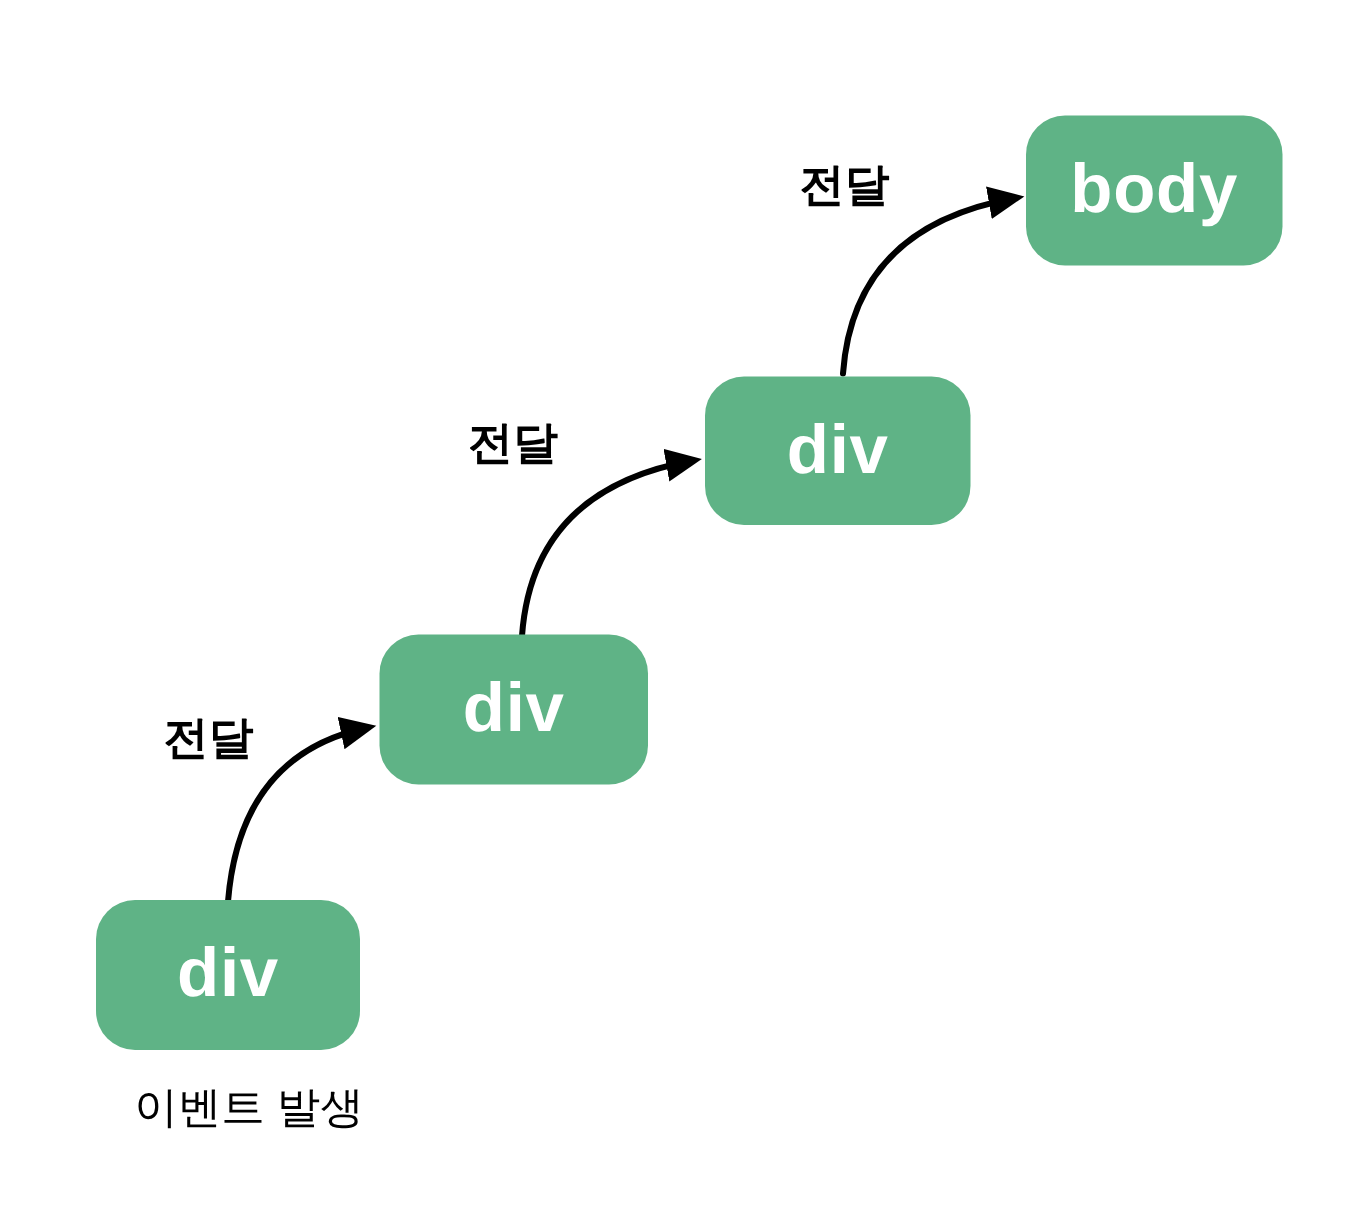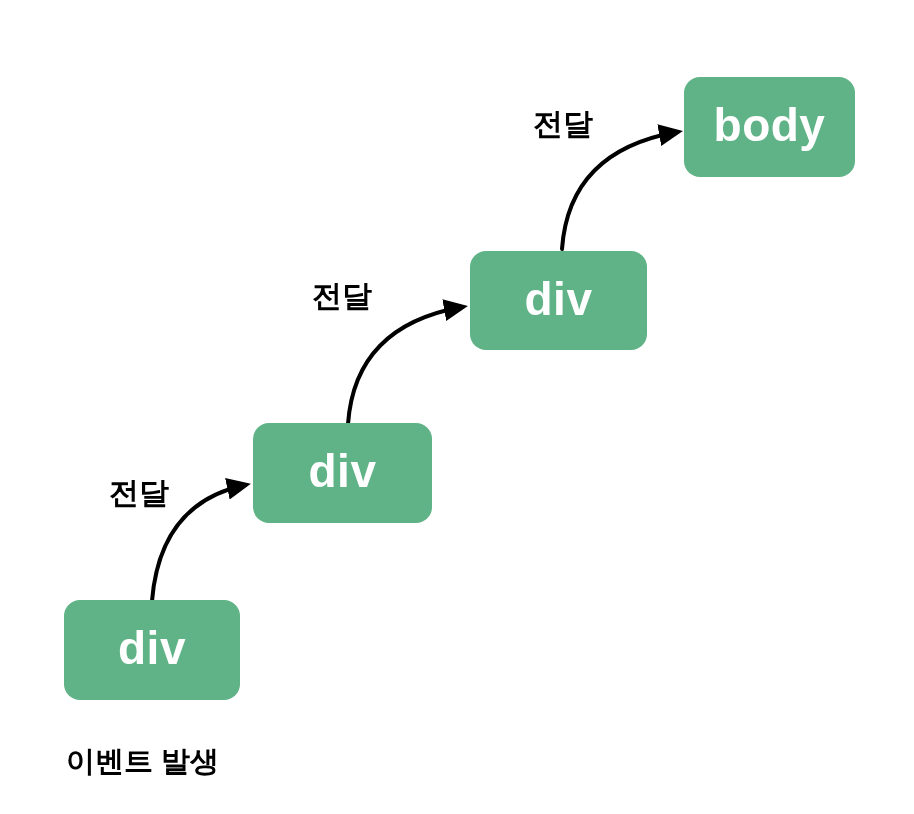--- a/index.html
+++ b/index.html
@@ -11,21 +11,21 @@
   .canvas {
     position: relative;
     width: 914px;
     height: 814px;
     background: var(--background, #ffffff);
     overflow: hidden;
   }
   .node {
     position: absolute;
     background: var(--node-fill, #5fb386);
-    border-radius: 16px;
+    border-radius: 26px;
     display: flex;
     align-items: center;
     justify-content: center;
   }
   .node .node-label {
     color: var(--node-text, #ffffff);
     font-size: 46px;
     font-weight: 700;
     letter-spacing: 0.5px;
     line-height: 1;
@@ -45,25 +45,26 @@
     font-weight: 700;
     line-height: 1;
   }
   .edge-label-1 { left: 109px; top: 478px; }
   .edge-label-2 { left: 312px; top: 281px; }
   .edge-label-3 { left: 533px; top: 109px; }
 
   .caption {
     position: absolute;
     left: 66px;
-    top: 747px;
+    top: 725px;
     width: 200px;
+    text-align: center;
     color: var(--label-text, #000000);
     font-size: 29px;
-    font-weight: 700;
+    font-weight: 400;
     line-height: 1;
   }
 
   .edges-layer {
     position: absolute;
     left: 0;
     top: 0;
     width: 914px;
     height: 814px;
     pointer-events: none;

